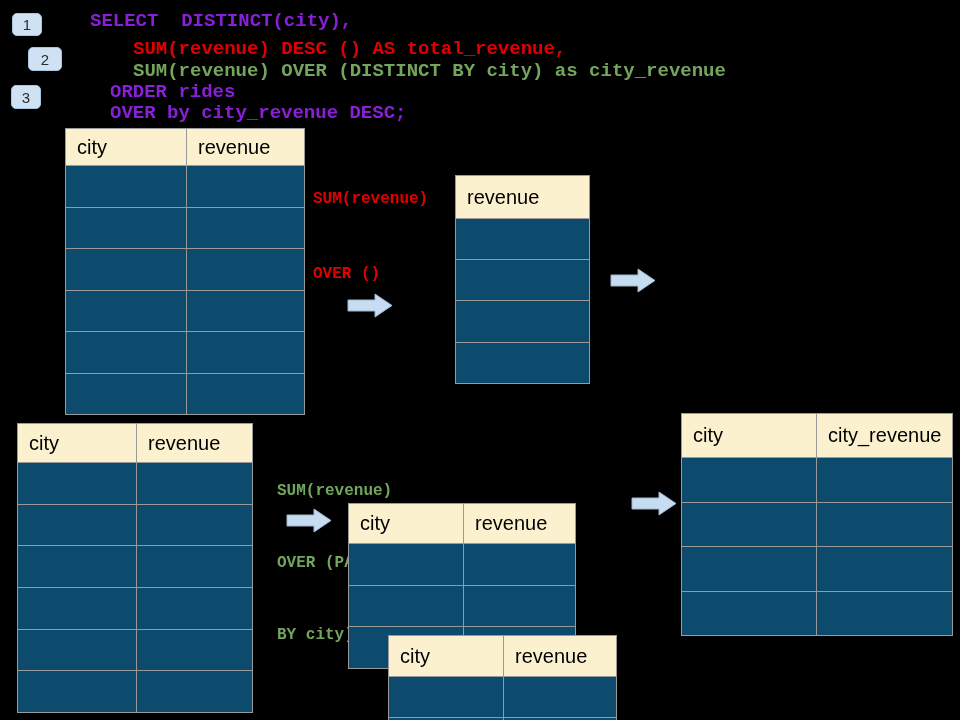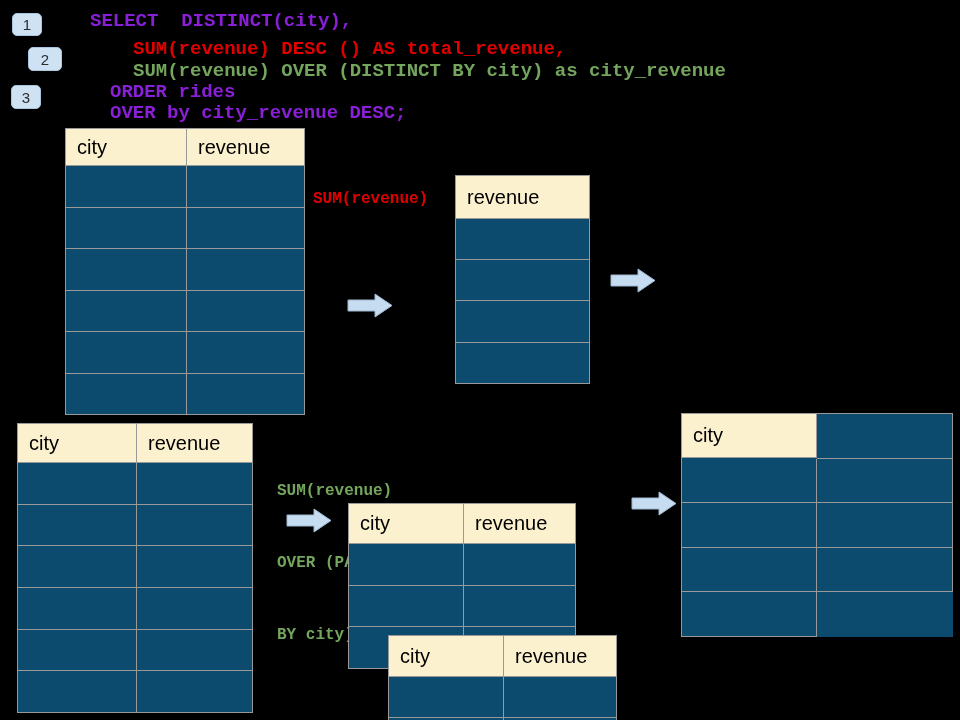--- a/index.html
+++ b/index.html
@@ -72,20 +72,21 @@
 <div class="mono code-line c-red abs" style="left:133px;top:38px">SUM(revenue) DESC () AS total_revenue,</div>
 <div class="mono code-line c-green abs" style="left:133px;top:60px">SUM(revenue) OVER (DISTINCT BY city) as city_revenue</div>
 <div class="mono code-line c-purple abs" style="left:110px;top:81px">ORDER rides</div>
 <div class="mono code-line c-purple abs" style="left:110px;top:102px">OVER by city_revenue DESC;</div>
 
 <div class="mono side-note c-purple abs" style="left:752px;top:34px">
 </div>
 
 <div class="mono label label-total c-red abs" style="left:313px;top:137px">
   <div>SUM(revenue)</div>
+  <div>OVER ()</div>
 </div>
 
 <div class="mono label label-partition c-green abs" style="left:277px;top:431px">
   <div>SUM(revenue)</div>
   <div>OVER (PARTITION</div>
   <div>BY city)</div>
 </div>
 
 <div class="tbl" style="left:65px;top:128px;grid-template-columns:121px 118px;--hh:37px;--rh:41.5px">
     <div class="hcell">city</div>
@@ -144,20 +145,21 @@
     <div class="hcell">city</div>
     <div class="hcell">revenue</div>
     <div class="rcell"></div>
     <div class="rcell"></div>
     <div class="rcell"></div>
     <div class="rcell"></div>
   </div>
 
 <div class="tbl" style="left:681px;top:413px;grid-template-columns:135px 136px;--hh:44px;--rh:44.5px">
     <div class="hcell">city</div>
+    <div class="hcell">city_revenue</div>
     <div class="rcell"></div>
     <div class="rcell"></div>
     <div class="rcell"></div>
     <div class="rcell"></div>
     <div class="rcell"></div>
     <div class="rcell"></div>
     <div class="rcell"></div>
     <div class="rcell"></div>
   </div>
 

